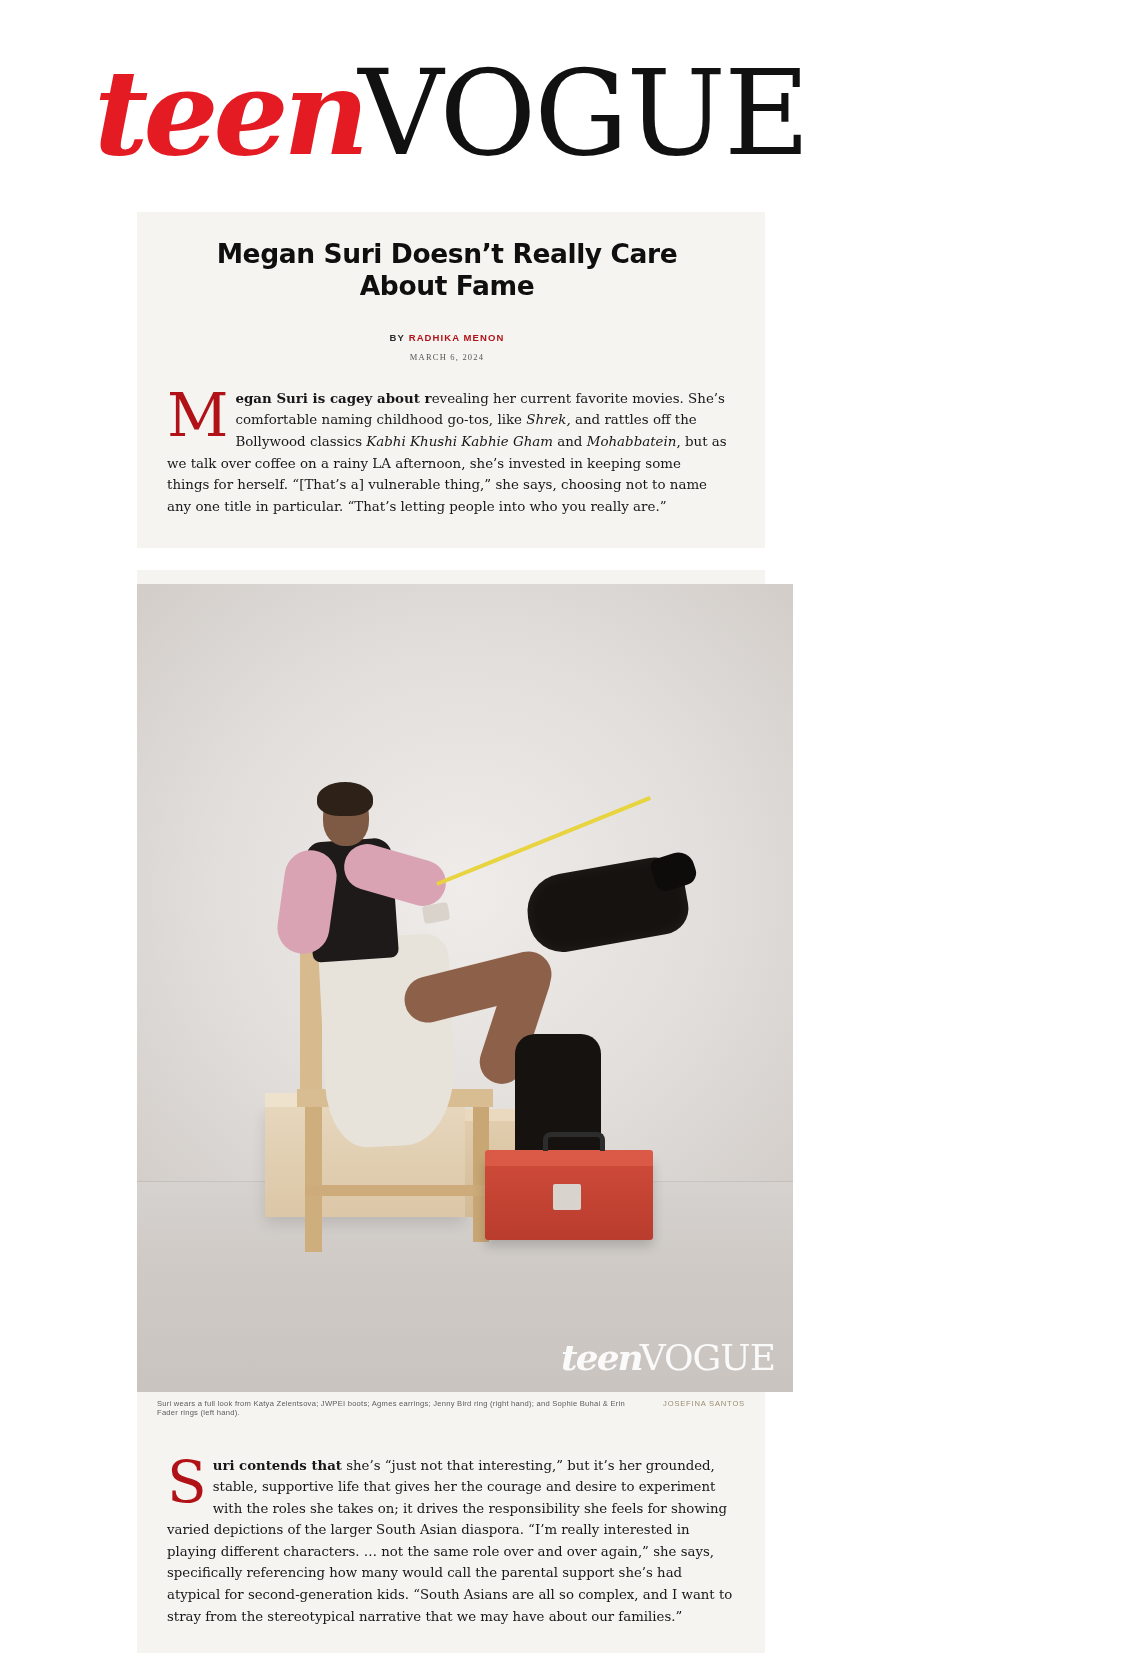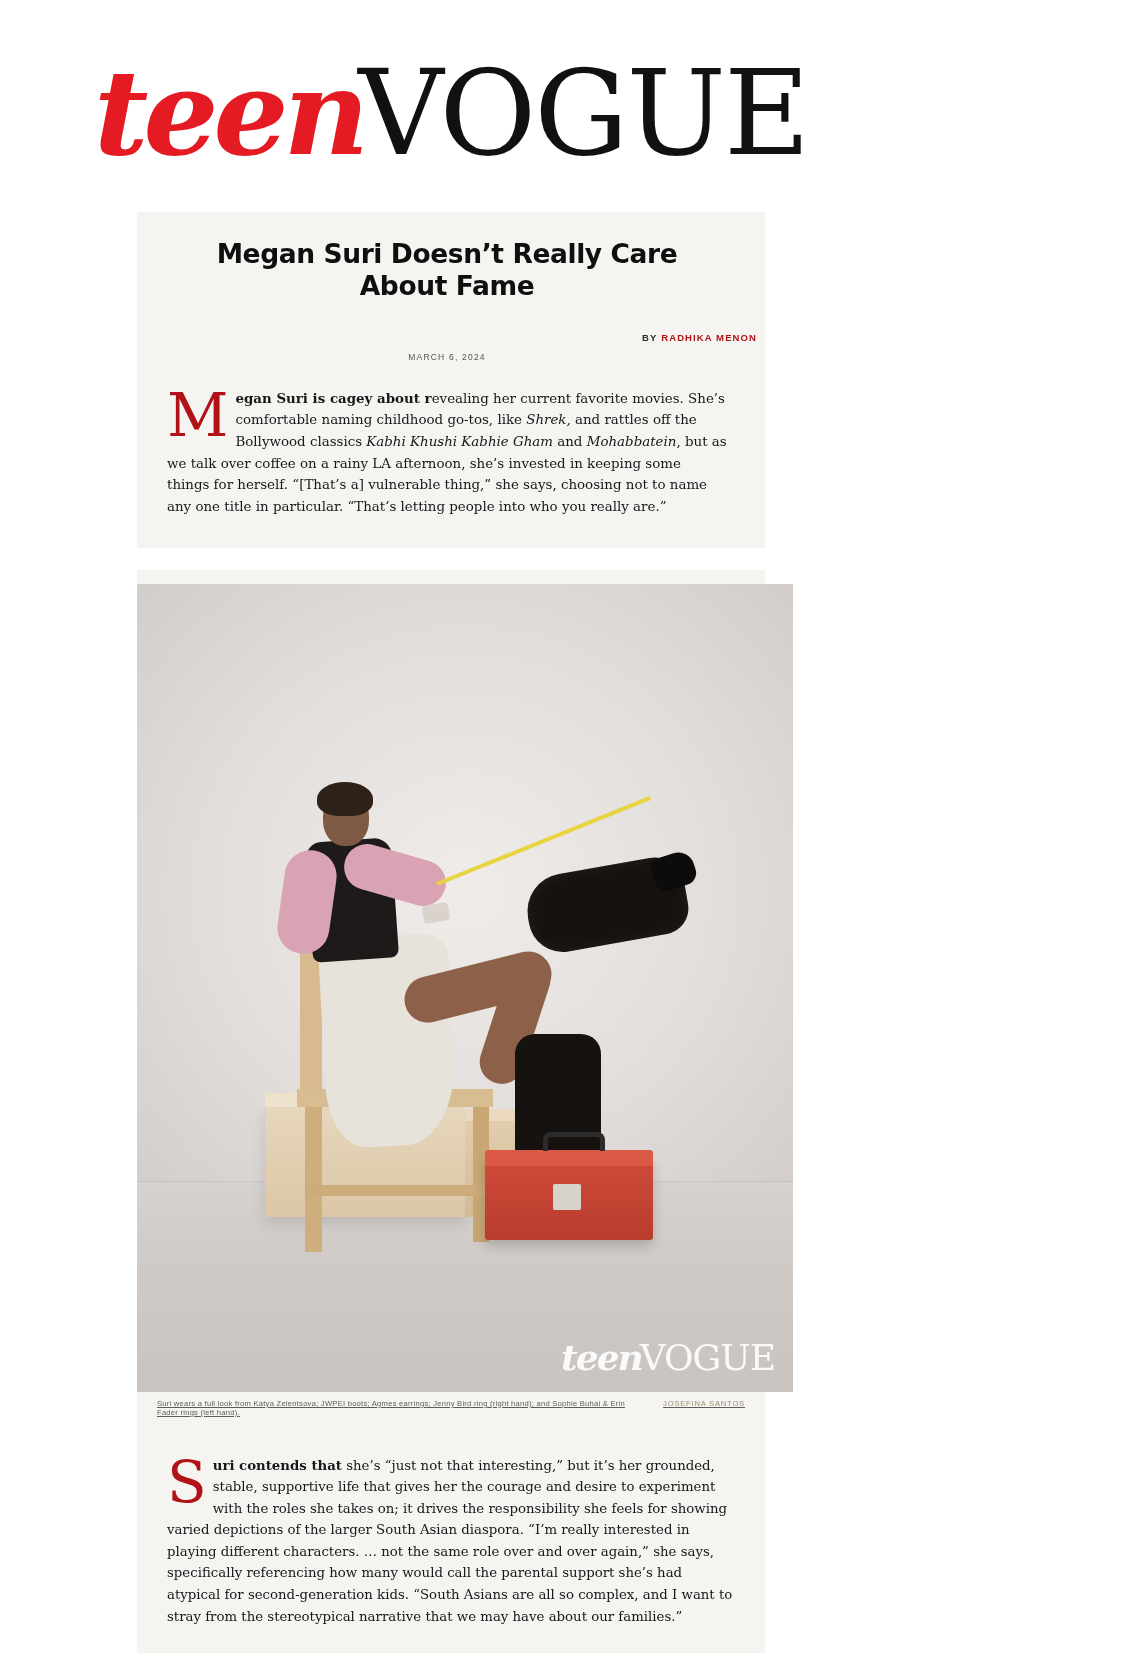--- a/index.html
+++ b/index.html
@@ -82,32 +82,31 @@
     text-align: center;
     margin-top: 30px;
   }
   .byline {
     font-family: "Liberation Sans", sans-serif;
     font-size: 9.5px;
     letter-spacing: 1.1px;
     color: #3b3b3b;
     margin: 0 0 7px 0;
     text-transform: uppercase;
-    text-align: right;
   }
   .byline .name {
     color: #b01218;
     font-weight: 700;
   }
   .byline .pretext {
     font-weight: 700;
     color: #2b2b2b;
   }
   .dateline {
-    font-family: Liberation Sans, sans-serif;
+    font-family: Liberation Serif, serif;
     font-size: 8.5px;
     letter-spacing: 1.2px;
     color: #555555;
     margin-top: 9px;
   }
 
   .body-copy {
     font-family: "DejaVu Serif", serif;
     font-size: 13.4px;
     line-height: 1.62;
@@ -387,21 +386,20 @@
   .caption-row {
     margin: 7px 20px 0 20px;
     font-family: "Liberation Sans", sans-serif;
     font-size: 7.6px;
     letter-spacing: 0.25px;
     color: #5c5c5c;
     display: flex;
     justify-content: space-between;
     align-items: baseline;
     gap: 16px;
-    text-decoration: underline;
   }
   .credit {
     color: #9a8e74;
     letter-spacing: 0.8px;
     white-space: nowrap;
   }
 
   
   .lower-band {
     margin: 0 137px;

